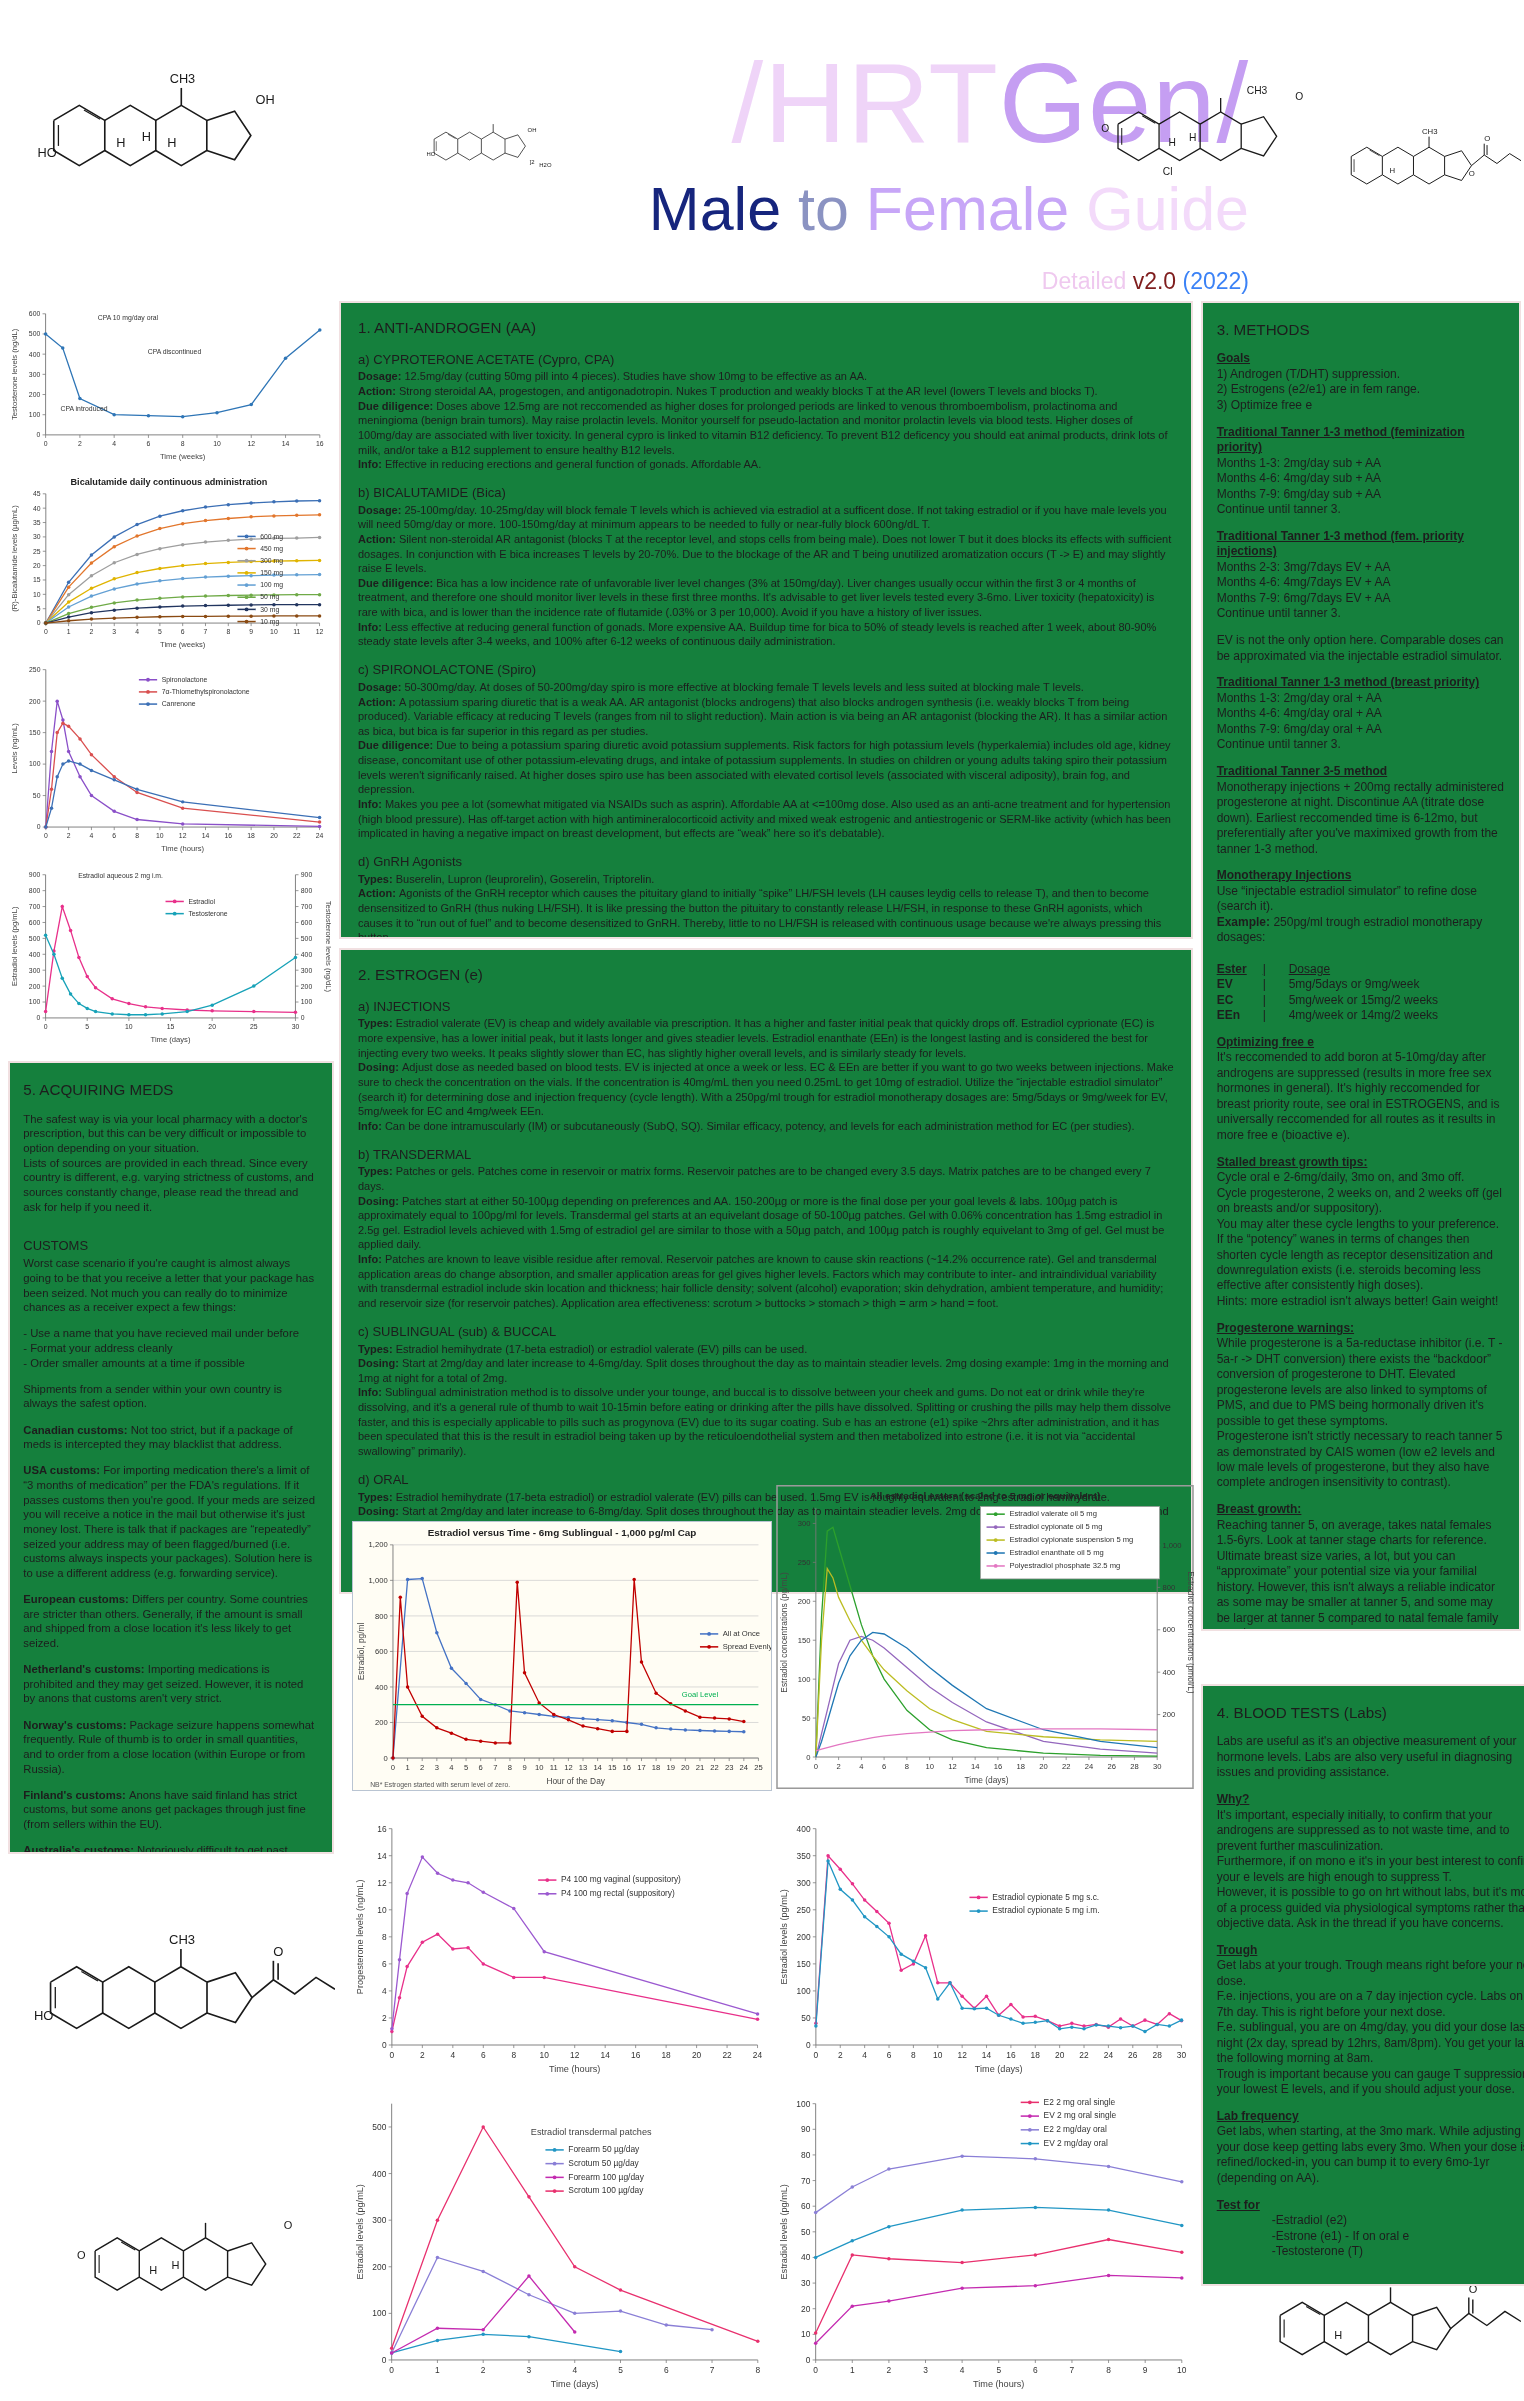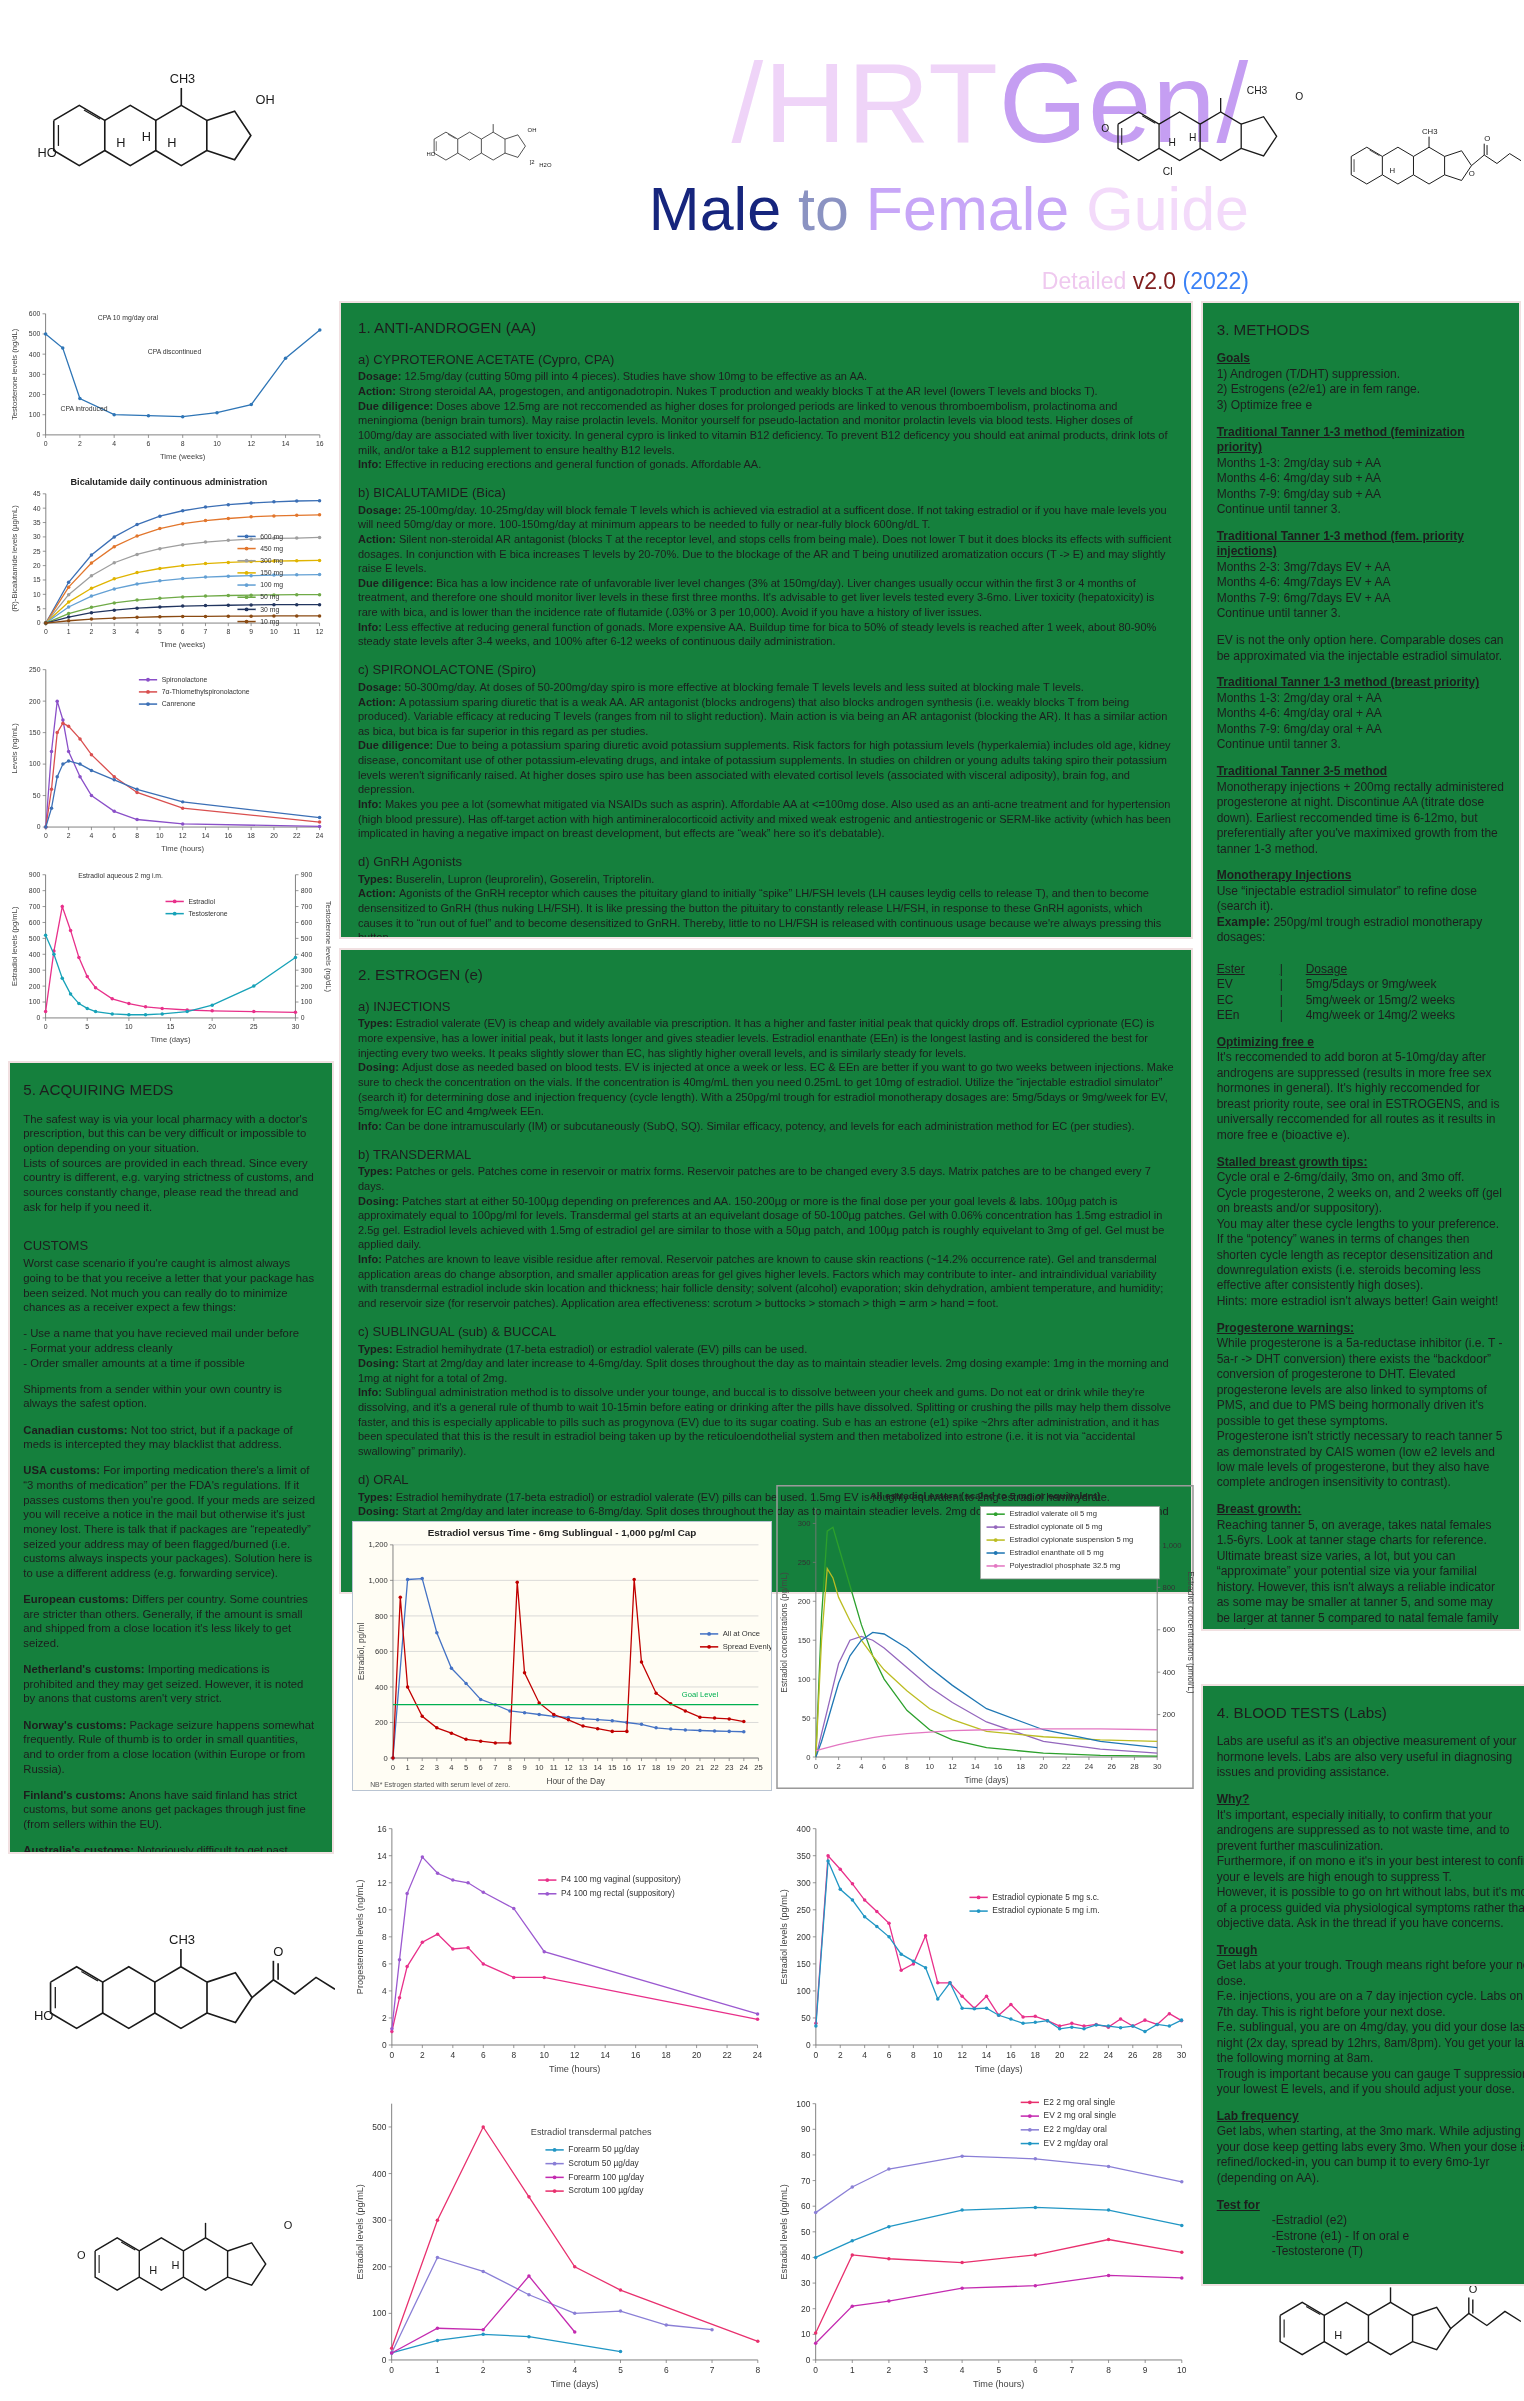--- a/index.html
+++ b/index.html
@@ -23,21 +23,21 @@
   .panel .hb{font-weight:bold;margin:0;text-decoration:underline;}
   .panel p{margin:0;}
   .panel .line{margin:0;}
   .panel .gap{height:11.4px;}
   .panel .ul{margin:0;padding-left:55px;}
   #sec1,#sec2{font-size:11px;line-height:1.33;padding:13.7px 17px;}
   #sec3,#sec4{font-size:12px;line-height:1.29;padding:15.2px 13.7px;}
   #sec5{font-size:11.3px;line-height:1.30;padding:15.2px 13.7px;}
   .tbl{margin:4.6px 0 0 0;}
   .tbl .row{display:flex;}
-  .tbl .c1{width:63px;}
+  .tbl .c1{width:46px;font-weight:bold;}
   .tbl .sep{width:26px;}
   .tbl .hrow{text-decoration:underline;}
   .chart{position:absolute;}
   .chart svg{display:block;}
   .chart-framed{border:1.5px solid #b9c4d2;background:#fffdf4;}
   .molecule{position:absolute;}
 </style>
 </head>
 <body>
 

